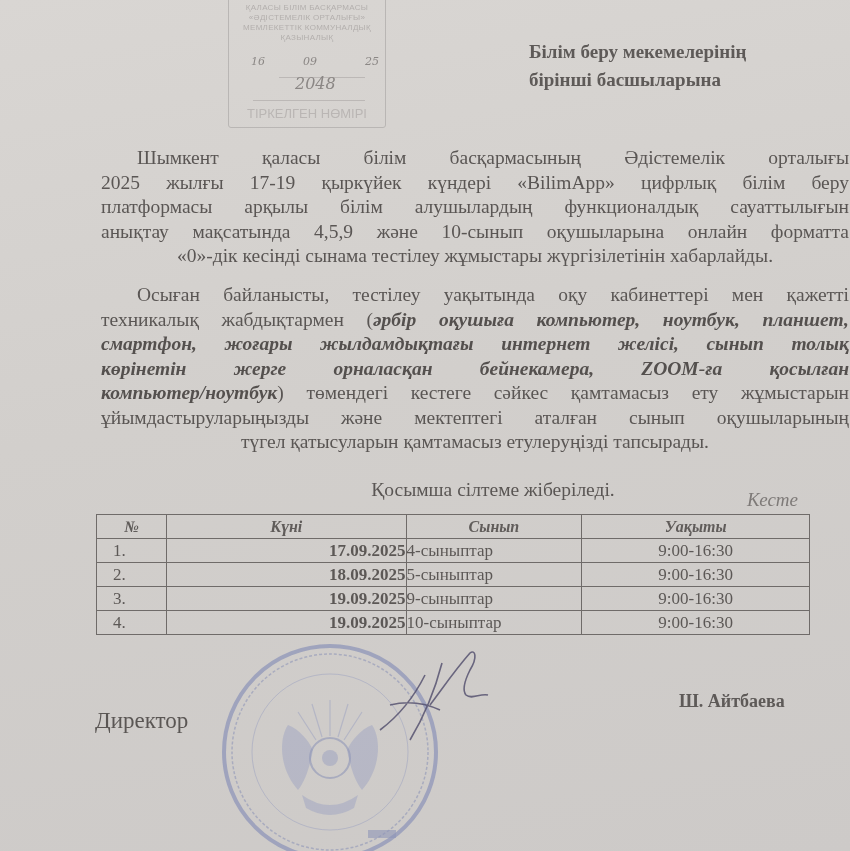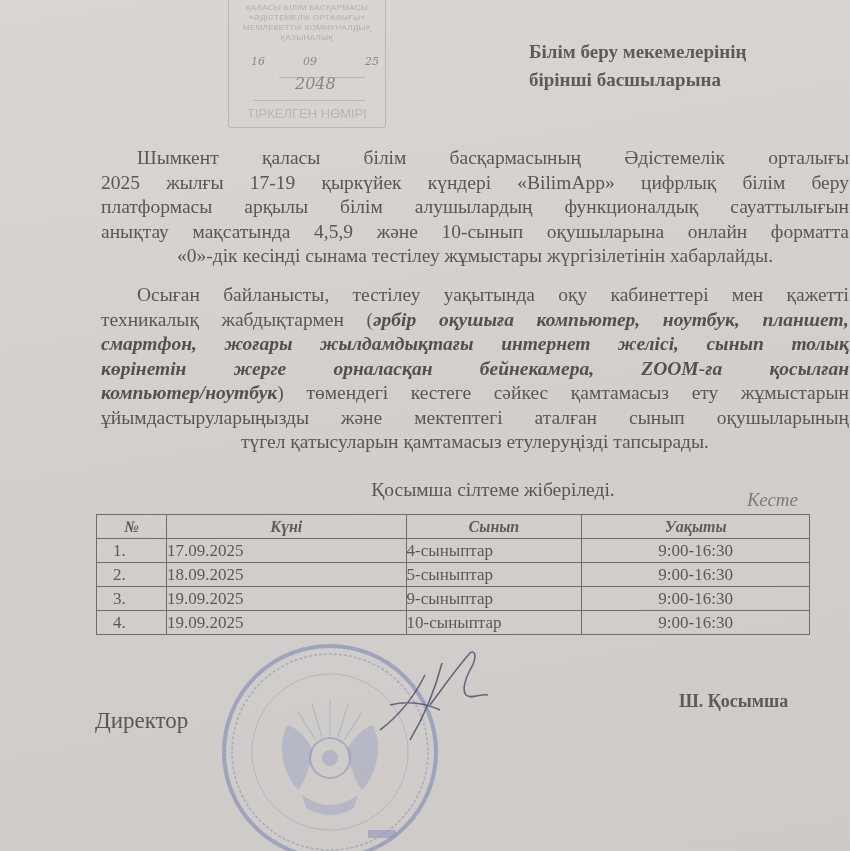--- a/index.html
+++ b/index.html
@@ -136,21 +136,21 @@
       height: 23px;
       line-height: 22px;
     }
     table.schedule th {
       font-style: italic;
       font-weight: bold;
       color: #605c5a;
       font-size: 16px;
     }
     table.schedule td.num { text-align: left; padding-left: 16px; }
-    table.schedule td.date { text-align: left; }
+    table.schedule td.date { text-align: right; font-weight: bold; }
     table.schedule td.cls { text-align: left; }
     table.schedule td.time { text-align: center; }
     
     .director {
       position: absolute;
       left: 95px;
       top: 708px;
       font-family: "Liberation Serif", serif;
       font-weight: normal;
       font-size: 23px;
@@ -295,15 +295,15 @@
     </g>
     <path d="M84 155 Q112 175 140 155 L136 168 Q112 182 88 168 Z" fill="#9aa0c0" opacity="0.45"></path>
     <rect x="150" y="190" width="28" height="8" fill="#8f96b8" opacity="0.6"></rect>
   </svg>
 
   <svg class="signature" viewBox="0 0 130 105">
     <path d="M10 85 C30 70, 45 50, 55 30 M40 95 C55 70, 65 45, 72 18 M60 60 C75 40, 85 25, 100 8 C105 4, 108 12, 100 25 C95 35, 92 45, 96 50 C102 55, 110 48, 118 50 M20 60 C40 55, 55 58, 70 65" fill="none" stroke="#4f4b6a" stroke-width="1.6" opacity="0.8"></path>
   </svg>
 
   <div class="director">Директор</div>
-  <div class="signer">Ш. Қосымша</div>
+  <div class="signer">Ш. Айтбаева</div>
 
 </div>
 
 </body></html>

